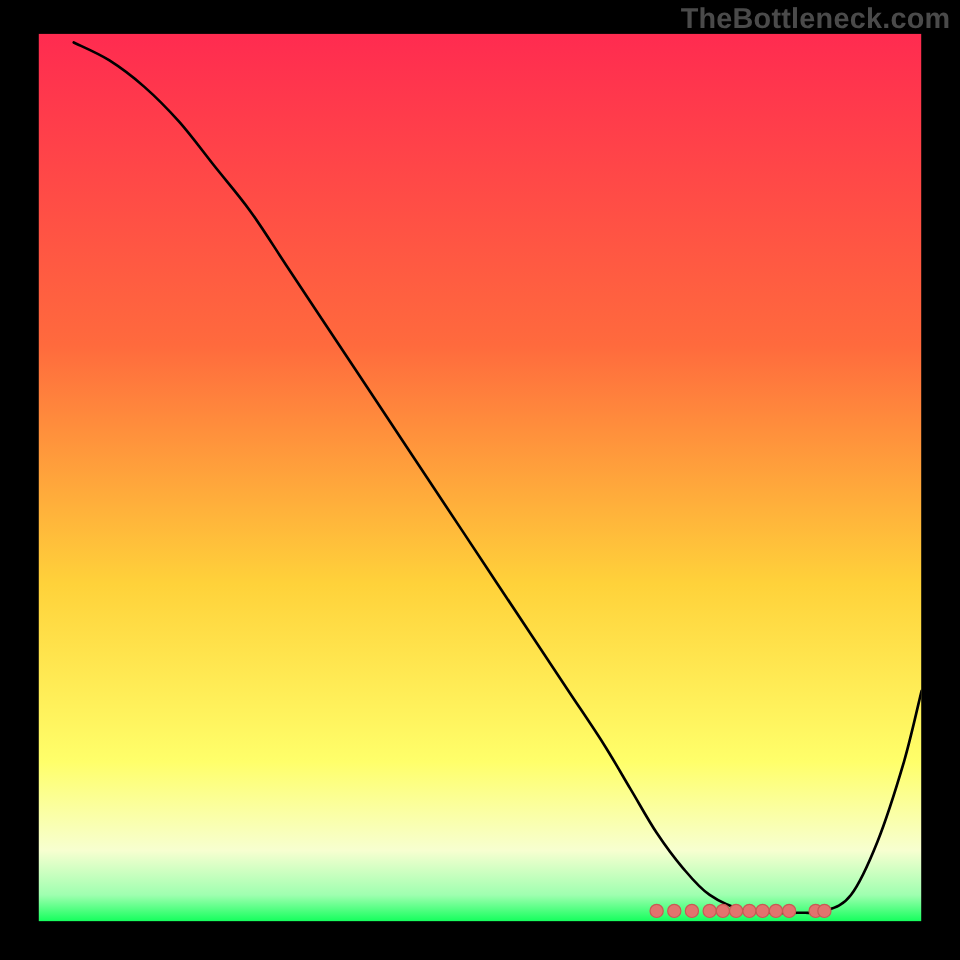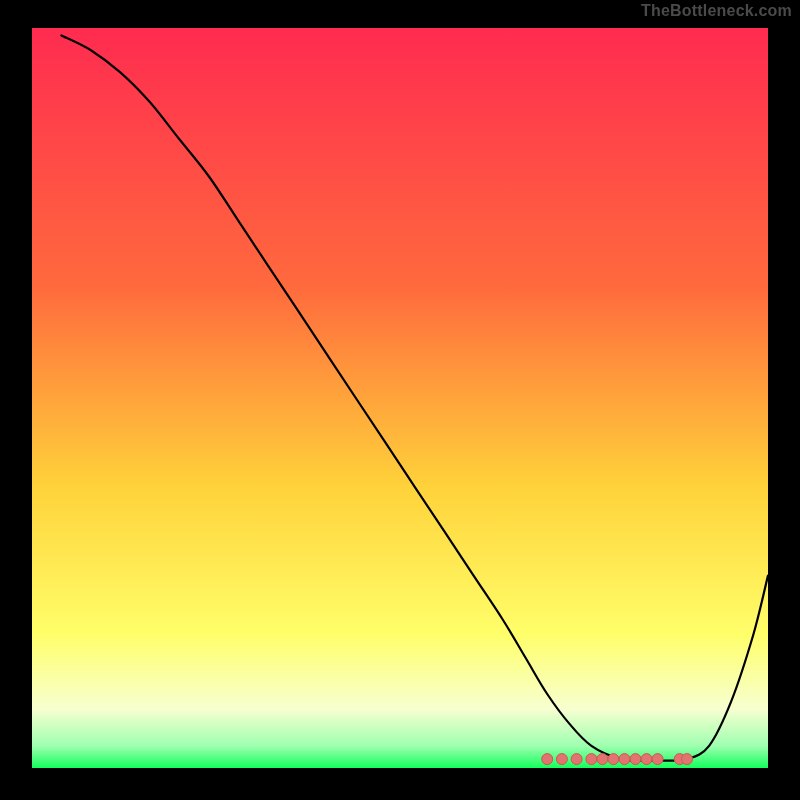--- a/index.html
+++ b/index.html
@@ -15,21 +15,21 @@
     position: relative;
     width: 800px;
     height: 800px;
     background: #000;
   }
   .watermark {
     position: absolute;
     top: 2px;
     right: 8px;
     color: #4a4a4a;
-    font-size: 16px;
+    font-size: 24px;
     font-weight: bold;
     letter-spacing: 0.2px;
     z-index: 10;
     margin-left: 44px;
   }
   .plot-area {
     position: absolute;
     left: 32px;
     top: 28px;
     width: 736px;

